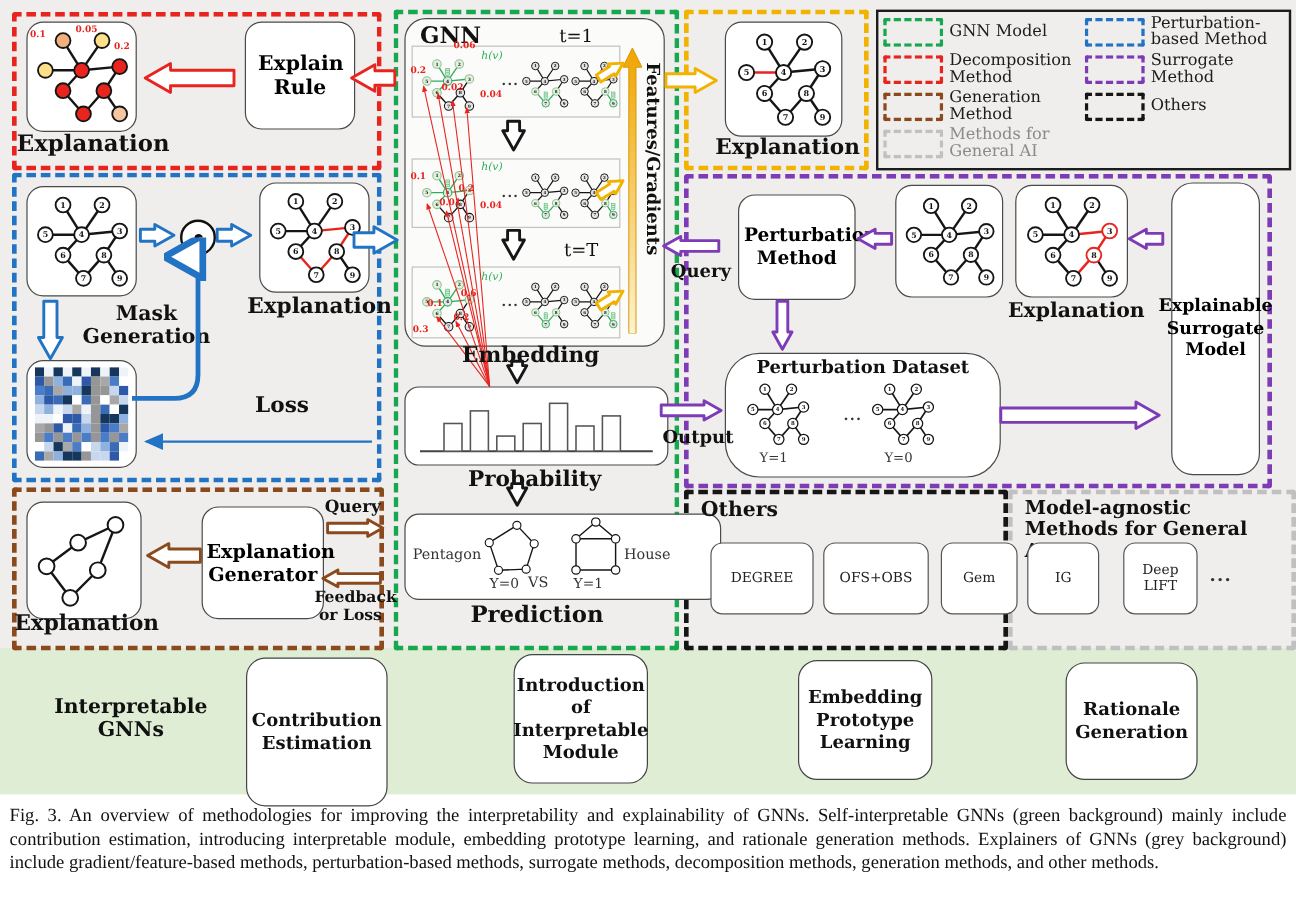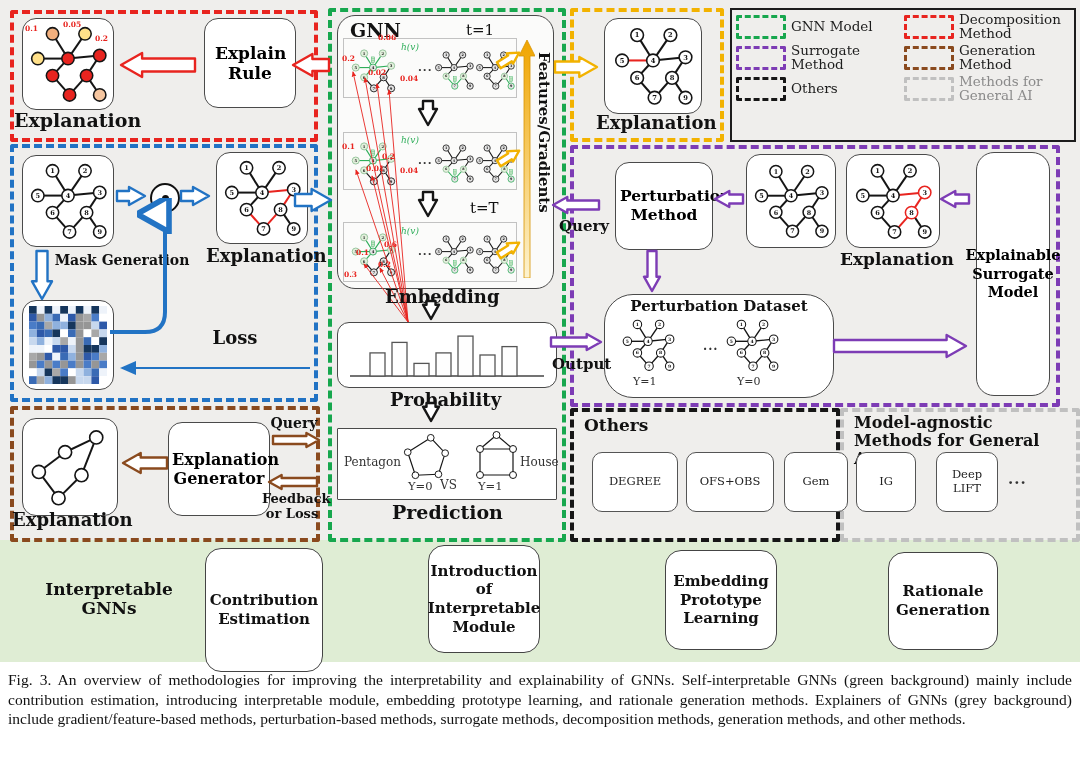--- a/index.html
+++ b/index.html
@@ -136,21 +136,21 @@
           <text x="30" y="69" font-size="8.5" font-weight="bold" text-anchor="middle" fill="#111">6</text>
           <circle cx="52" cy="91" r="8" fill="#fff" stroke="#151515" stroke-width="2"></circle>
           <text x="52" y="94" font-size="8.5" font-weight="bold" text-anchor="middle" fill="#111">7</text>
           <circle cx="74" cy="66" r="8" fill="#fff" stroke="#151515" stroke-width="2"></circle>
           <text x="74" y="69" font-size="8.5" font-weight="bold" text-anchor="middle" fill="#111">8</text>
           <circle cx="91" cy="91" r="8" fill="#fff" stroke="#151515" stroke-width="2"></circle>
           <text x="91" y="94" font-size="8.5" font-weight="bold" text-anchor="middle" fill="#111">9</text>
         </svg></div>
   </div>
   <div class="lbl" style="left:206px;top:246px;width:110px;font-size:18px;">Explanation</div>
-  <div class="lbl" style="left:52px;top:253px;width:140px;font-size:14px;">Mask Generation</div>
+  <div class="lbl" style="left:52px;top:253px;width:140px;font-size:17px;">Mask Generation</div>
   <div class="card" style="left:22px;top:300px;width:90px;height:88px;">
     <div id="heatmap" style="position:absolute;left:6px;top:5px;"><svg width="78" height="78">
           <rect x="0" y="0" width="7.8" height="7.8" fill="#16365c"></rect>
           <rect x="7.8" y="0" width="7.8" height="7.8" fill="#eef3fa"></rect>
           <rect x="15.6" y="0" width="7.8" height="7.8" fill="#16365c"></rect>
           <rect x="23.4" y="0" width="7.8" height="7.8" fill="#eef3fa"></rect>
           <rect x="31.2" y="0" width="7.8" height="7.8" fill="#16365c"></rect>
           <rect x="39" y="0" width="7.8" height="7.8" fill="#eef3fa"></rect>
           <rect x="46.8" y="0" width="7.8" height="7.8" fill="#16365c"></rect>
           <rect x="54.6" y="0" width="7.8" height="7.8" fill="#eef3fa"></rect>
@@ -624,21 +624,21 @@
         <rect x="28" y="26.9" width="15" height="23.1" fill="#fefefe" stroke="#555" stroke-width="1.3"></rect>
         <rect x="50" y="16.4" width="15" height="33.6" fill="#fefefe" stroke="#555" stroke-width="1.3"></rect>
         <rect x="72" y="37.4" width="15" height="12.6" fill="#fefefe" stroke="#555" stroke-width="1.3"></rect>
         <rect x="94" y="26.9" width="15" height="23.1" fill="#fefefe" stroke="#555" stroke-width="1.3"></rect>
         <rect x="116" y="10.100000000000001" width="15" height="39.9" fill="#fefefe" stroke="#555" stroke-width="1.3"></rect>
         <rect x="138" y="29" width="15" height="21" fill="#fefefe" stroke="#555" stroke-width="1.3"></rect>
         <rect x="160" y="20.6" width="15" height="29.4" fill="#fefefe" stroke="#555" stroke-width="1.3"></rect>
       </svg>
   </div>
   <div class="lbl" style="left:390px;top:390px;width:110px;font-size:18px;">Probability</div>
-  <div class="card" style="left:337px;top:428px;width:218px;height:70px;border-radius:1px;">
+  <div class="card" style="left:337px;top:428px;width:218px;height:70px;border-radius:12px;padding-left:44px;">
     <span class="abs" style="left:6px;top:26px;font-size:12px;color:#333;">Pentagon</span>
     <div class="graph" style="left:62px;top:4px;width:50px;height:48px;"><svg viewBox="0 0 100 100" width="100%" height="100%">
           <line x1="62" y1="10" x2="92" y2="42" stroke="#151515" stroke-width="2.4"></line>
           <line x1="92" y1="42" x2="78" y2="86" stroke="#151515" stroke-width="2.4"></line>
           <line x1="78" y1="86" x2="30" y2="88" stroke="#151515" stroke-width="2.4"></line>
           <line x1="30" y1="88" x2="14" y2="40" stroke="#151515" stroke-width="2.4"></line>
           <line x1="14" y1="40" x2="62" y2="10" stroke="#151515" stroke-width="2.4"></line>
           <circle cx="62" cy="10" r="7" fill="#fff" stroke="#151515" stroke-width="2"></circle>
           <circle cx="92" cy="42" r="7" fill="#fff" stroke="#151515" stroke-width="2"></circle>
           <circle cx="78" cy="86" r="7" fill="#fff" stroke="#151515" stroke-width="2"></circle>
@@ -695,20 +695,24 @@
           <circle cx="91" cy="91" r="8" fill="#fff" stroke="#151515" stroke-width="2"></circle>
           <text x="91" y="94" font-size="8.5" font-weight="bold" text-anchor="middle" fill="#111">9</text>
         </svg></div>
   </div>
   <div class="lbl" style="left:596px;top:113px;width:112px;font-size:18px;">Explanation</div>
 
   <div id="legend-grid">
       <div class="leg-item">
         <span class="leg-swatch" style="border-color:#17a74e"></span>
         <span class="leg-label" style="max-width:110px">GNN Model</span>
+      </div>
+      <div class="leg-item">
+        <span class="leg-swatch" style="border-color:#2273c4"></span>
+        <span class="leg-label" style="max-width:110px">Perturbation-based Method</span>
       </div>
       <div class="leg-item">
         <span class="leg-swatch" style="border-color:#e8241f"></span>
         <span class="leg-label" style="max-width:112px">Decomposition Method</span>
       </div>
       <div class="leg-item">
         <span class="leg-swatch" style="border-color:#7d3cb5"></span>
         <span class="leg-label" style="max-width:110px">Surrogate Method</span>
       </div>
       <div class="leg-item">

